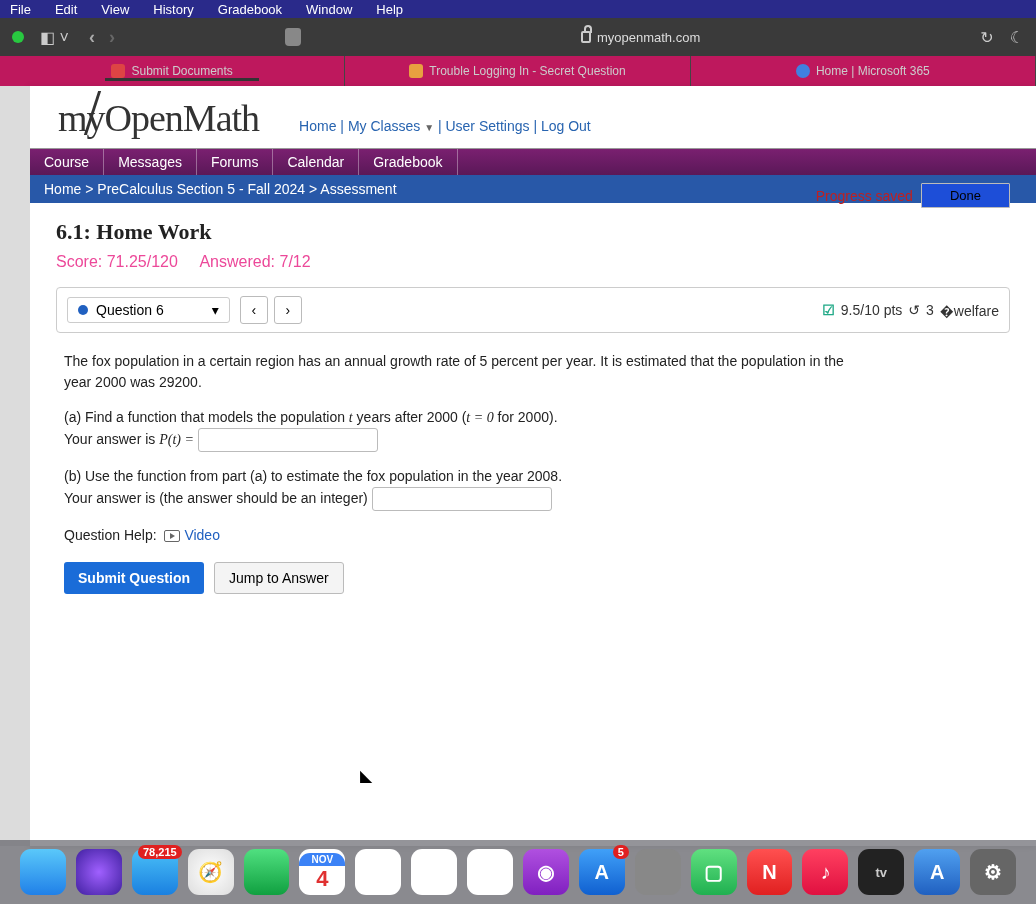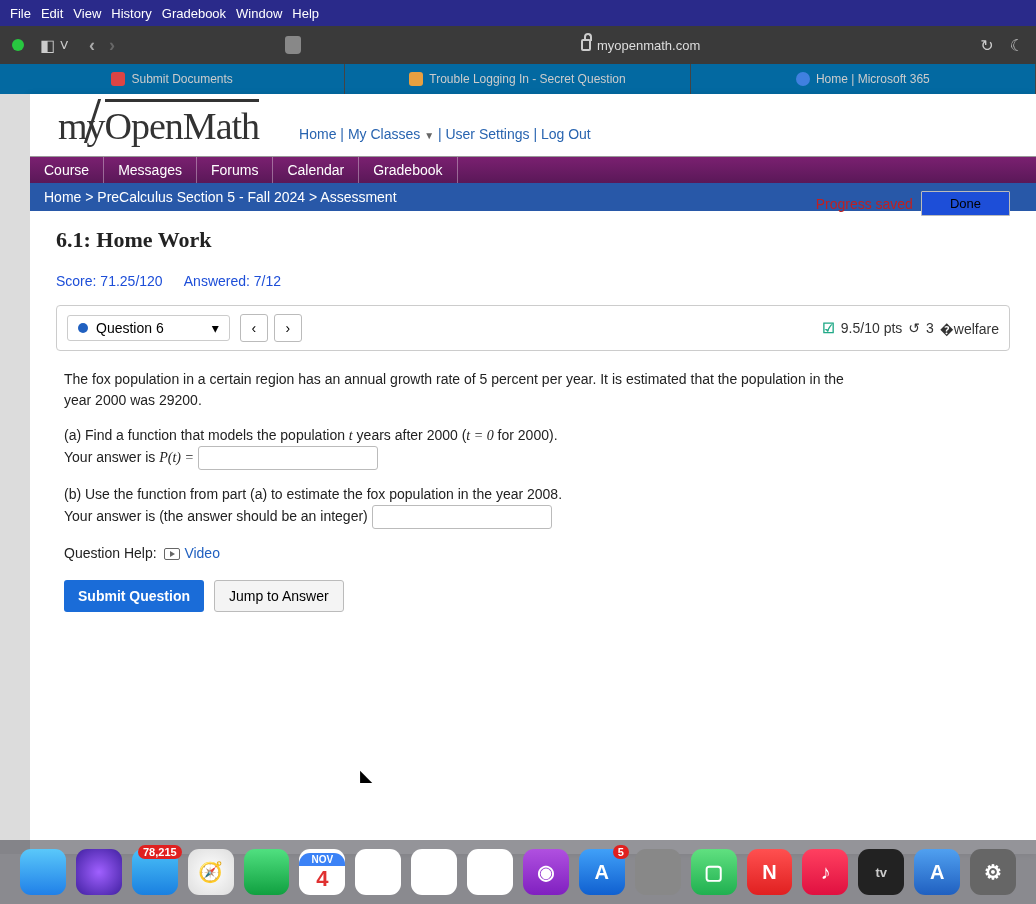--- a/index.html
+++ b/index.html
@@ -1,65 +1,65 @@
 <!DOCTYPE html>
 <html><head>
 <meta charset="utf-8">
 <style>
 * { margin: 0; padding: 0; box-sizing: border-box; }
 body { font-family: -apple-system, BlinkMacSystemFont, "Segoe UI", Arial, sans-serif; background: #e8e8e8; width: 1036px; height: 904px; overflow: hidden; position: relative; }
 
 
-.mac-menubar { background: #2a2a8a; color: #fff; height: 26px; display: flex; align-items: center; padding: 0 10px; font-size: 13px; gap: 10px; }
+.mac-menubar { background: #2a2a8a; color: #fff; height: 18px; display: flex; align-items: center; padding: 0 10px; font-size: 13px; gap: 24px; }
 .mac-menubar span { cursor: default; }
 
 
 .browser-chrome { background: #3a3a3a; height: 38px; display: flex; align-items: center; padding: 0 12px; gap: 10px; }
 .traffic-light { width: 12px; height: 12px; border-radius: 50%; background: #28c840; }
 .sidebar-toggle { color: #ccc; font-size: 16px; margin-left: 6px; }
 .nav-arrows { display: flex; gap: 14px; color: #aaa; font-size: 18px; font-weight: bold; margin-left: 10px; }
 .shield { width: 16px; height: 18px; background: #888; border-radius: 3px 3px 4px 4px; margin-left: 160px; }
 .url-box { flex: 1; text-align: center; color: #ddd; font-size: 13px; display:flex; align-items:center; justify-content:center; gap:6px; }
 .lock { width:10px; height:12px; border:2px solid #ccc; border-radius:2px; position:relative; }
 .lock:before { content:""; position:absolute; top:-8px; left:1px; width:4px; height:6px; border:2px solid #ccc; border-bottom:none; border-radius:4px 4px 0 0; }
 .reload { color:#ccc; margin-right:6px; font-size:16px; }
 .moon { color:#ccc; font-size:16px; margin-left:auto; }
 
 
-.tabbar { background: #0369a1; height: 30px; display: flex; align-items: center; color:#ccc; font-size:12px; }
+.tabbar { background: #be185d; height: 30px; display: flex; align-items: center; color:#ccc; font-size:12px; }
 .tab { flex:1; display:flex; align-items:center; justify-content:center; gap:6px; border-right:1px solid #444; height:100%; }
 .tab-icon { width:14px; height:14px; background:#d44; border-radius:3px; }
 .tab-icon.orange { background:#e8a040; }
 .tab-icon.blue { background:#4080e0; border-radius:50%; }
 
 
 .page { background:#fff; margin-left:30px; min-height:760px; position:relative; box-shadow:-2px 0 6px rgba(0,0,0,.1); }
 .left-gutter { position:absolute; left:-30px; top:0; bottom:0; width:30px; background:#dcdcdc; }
 
 
 .mom-header { padding: 10px 28px 8px; display:flex; align-items:flex-end; gap:40px; }
 .mom-logo { font-family: Georgia, serif; font-size:38px; color:#333; position:relative; letter-spacing:-1px; }
 .mom-logo .sqrt { position:relative; }
 .mom-logo .sqrt:before { content:""; position:absolute; left:-14px; top:-6px; width:14px; height:44px; border-left:3px solid #333; transform:skewX(-18deg); }
-.mom-logo .bar { border-top:3px solid #333; padding-top:3px; }
+.mom-logo .bar { border-top:3px solid #333; padding-top:16px; }
 .mom-nav { color:#2864b0; font-size:14px; padding-bottom:6px; }
 .mom-nav a { color:#2864b0; text-decoration:none; }
 .dropdown-caret { font-size:10px; color:#666; }
 
 
 .course-tabs { background: linear-gradient(#7a2070,#5a1858); display:flex; border-top:1px solid #999; }
 .course-tabs .ctab { color:#fff; padding:5px 14px; font-size:14px; border-right:1px solid rgba(255,255,255,.35); cursor:pointer; }
 
 
 .breadcrumb-bar { background:#2858a8; color:#fff; padding:6px 14px; font-size:14px; }
 
 
 .content { padding: 16px 26px; }
 .hw-title { font-family: Georgia, serif; font-size:22px; font-weight:bold; color:#222; }
-.hw-subline { font-size:14px; color:#1d4ed8; margin-top:20px; }
+.hw-subline { font-size:16px; color:#ec4899; margin-top:8px; }
 .hw-subline span { margin-right:18px; }
 .progress-row { float:right; margin-top:-36px; display:flex; align-items:center; gap:8px; }
 .prog-saved { color:#c02020; font-size:14px; }
 .done-btn { background:#1d4ed8; border:1px solid #bbb; border-radius:1px; padding:4px 28px; font-size:13px; }
 
 
 .qbar { border:1px solid #ccc; border-radius:4px; margin-top:16px; padding:8px 10px; display:flex; align-items:center; gap:10px; }
 .qselect { display:flex; align-items:center; gap:8px; border:1px solid #ccc; border-radius:3px; padding:4px 10px; font-size:14px; background:#fff; }
 .qdot { width:10px; height:10px; border-radius:50%; background:#2060c0; }
 .qnav { display:flex; gap:6px; }

